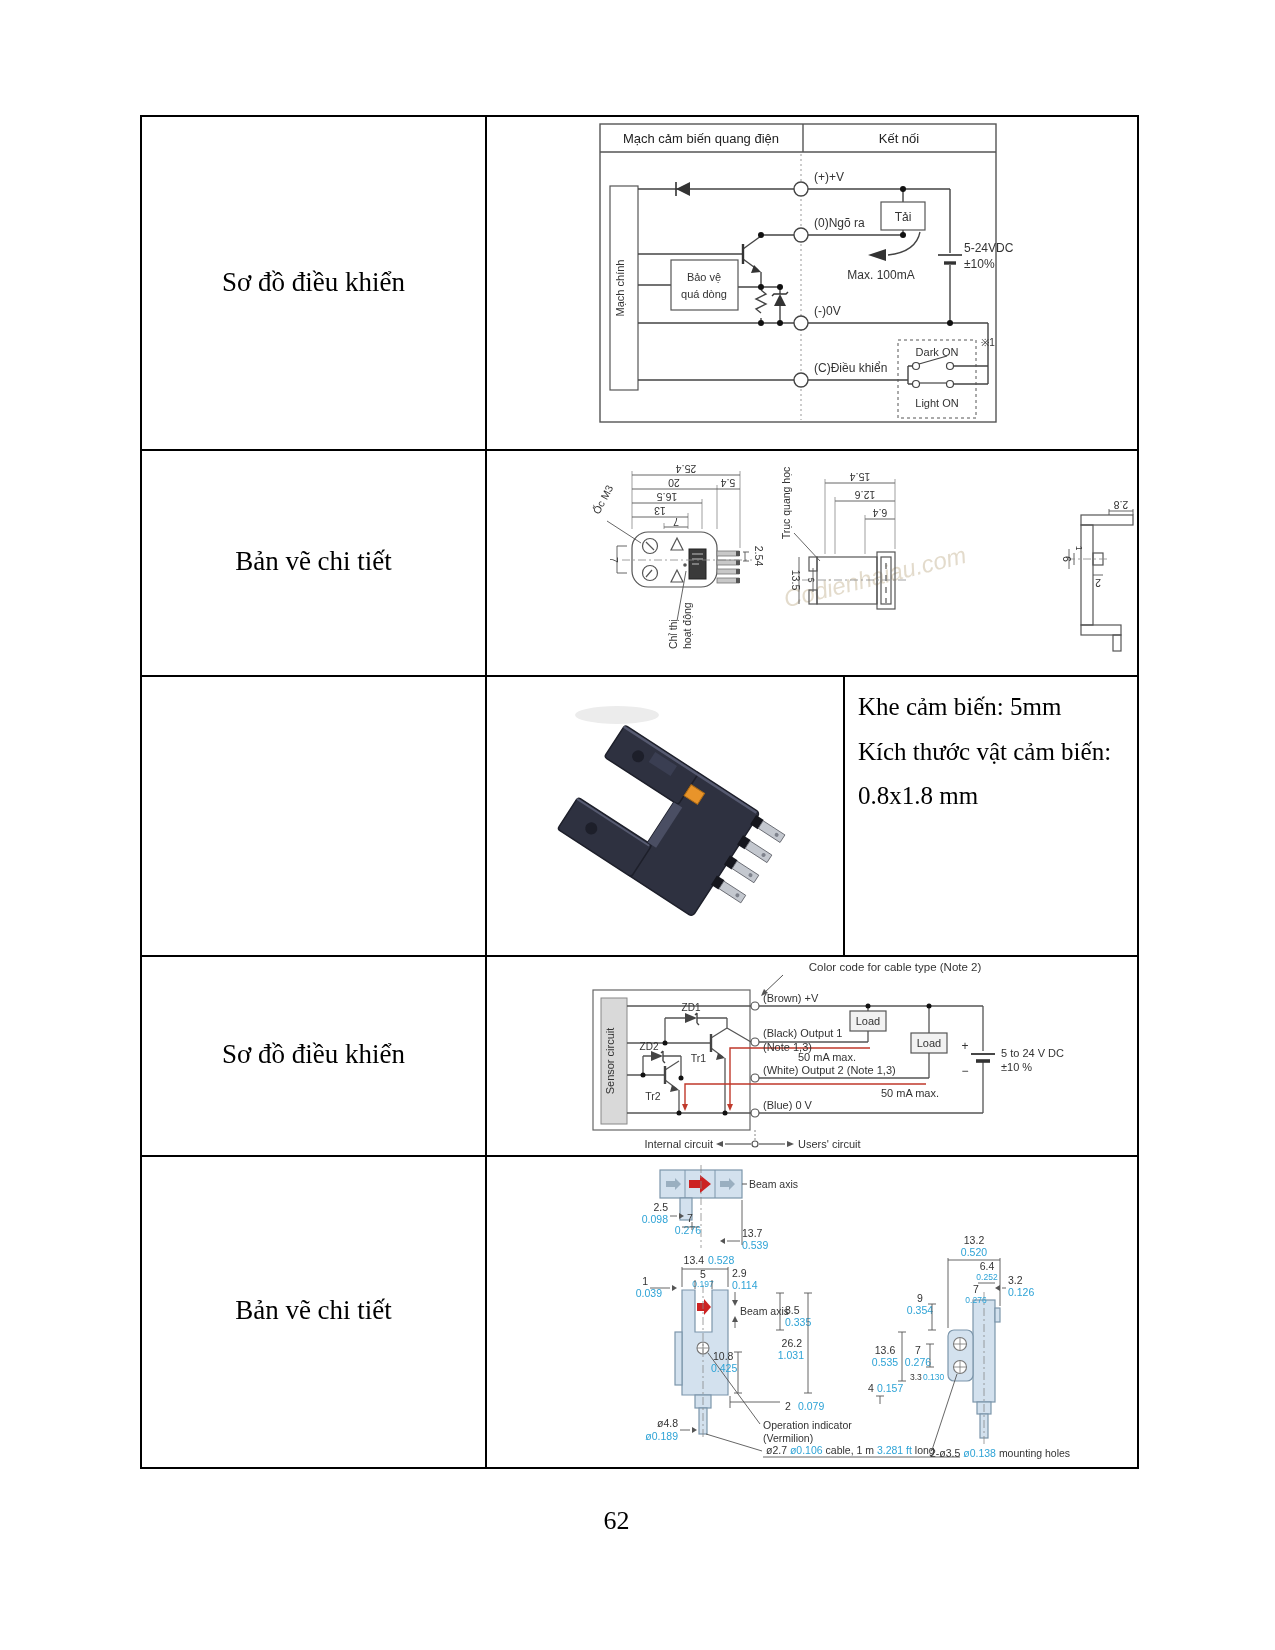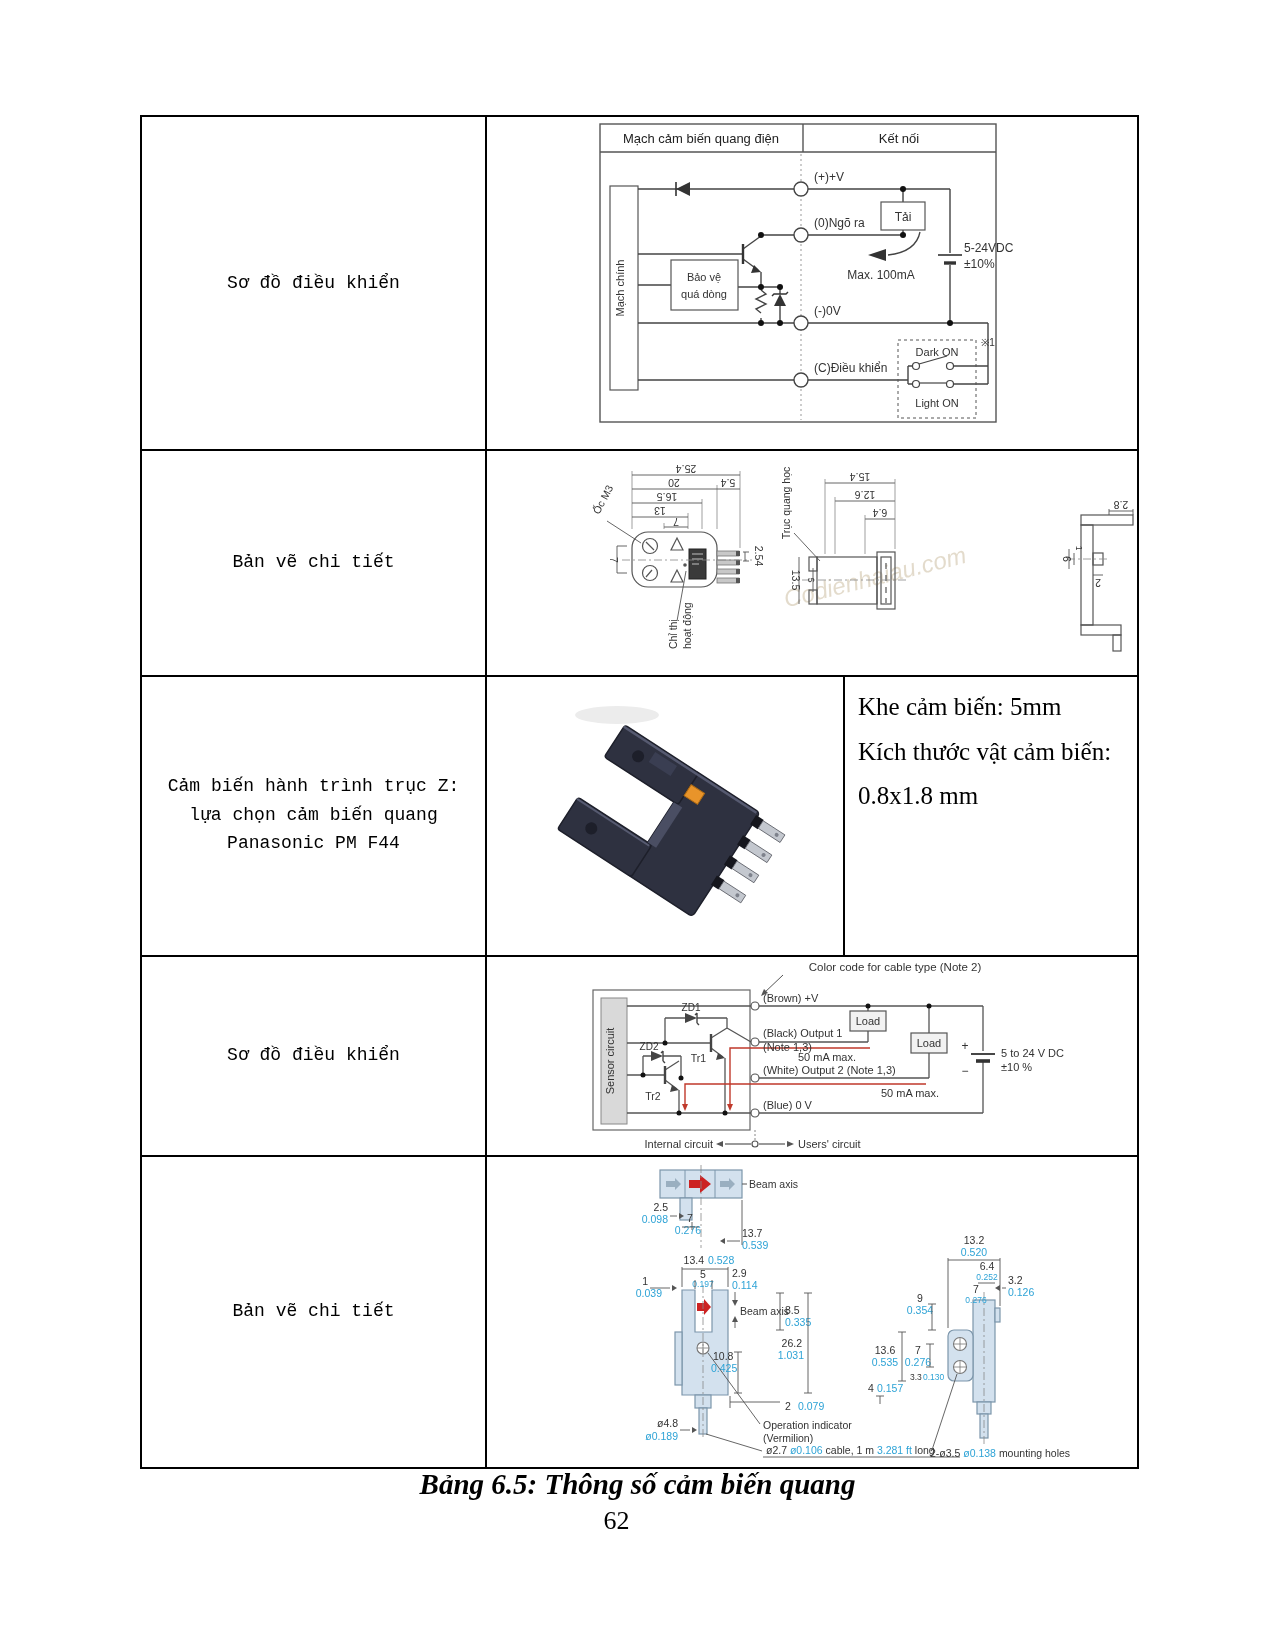--- a/index.html
+++ b/index.html
@@ -4,21 +4,21 @@
 <style>
   html,body{margin:0;padding:0;background:#fff;}
   #page{position:relative;width:1275px;height:1650px;background:#fff;
         font-family:"Liberation Serif",serif;color:#000;overflow:hidden;}
   #tbl{position:absolute;left:140px;top:115px;width:995px;height:1350px;
        border:2px solid #000;box-sizing:content-box;}
   .hline{position:absolute;left:0;width:995px;height:2px;background:#000;}
   .vline{position:absolute;width:2px;background:#000;}
   .cell{position:absolute;box-sizing:border-box;}
   .labelcell{display:flex;align-items:center;justify-content:center;text-align:center;
-             font-size:18px;line-height:1.6;font-family:Liberation Mono, monospace;}
+             font-size:27px;line-height:1.6;}
   .specs{font-size:25px;line-height:1.78;padding:10px 0 0 13px;}
   svg text{font-family:"Liberation Sans",sans-serif;}
   .cap{position:absolute;left:0;width:1275px;text-align:center;
        font-weight:bold;font-style:italic;font-size:29px;}
   .pgnum{position:absolute;left:0;width:1233px;text-align:center;font-size:26px;}
   .mm{fill:#333;font-size:10.5px;}
   .in{fill:#2EA3D6;font-size:10.5px;}
   .sm{font-size:8.5px;}
   .dln{stroke:#555;stroke-width:0.9;fill:none;}
   .body5{fill:#D3E1EE;stroke:#7C96AB;stroke-width:1.2;}
@@ -35,27 +35,20 @@
 
     <div class="hline" style="top:332px"></div>
     <div class="hline" style="top:558px"></div>
     <div class="hline" style="top:838px"></div>
     <div class="hline" style="top:1038px"></div>
     <div class="vline" style="left:343px;top:0;height:1350px"></div>
     <div class="vline" style="left:701px;top:558px;height:280px"></div>
 
     <div class="cell labelcell" style="left:0;top:0;width:343px;height:332px">Sơ đồ điều khiển</div>
     <div class="cell labelcell" style="left:0;top:332px;width:343px;height:226px">Bản vẽ chi tiết</div>
-    <div class="cell labelcell" style="left:0;top:558px;width:343px;height:280px">
-      <div>
-        <div>Cảm biến hành trình trục Z:</div>
-        <div>lựa chọn cảm biến quang</div>
-        <div>Panasonic PM F44</div>
-      </div>
-    </div>
     <div class="cell labelcell" style="left:0;top:838px;width:343px;height:200px">Sơ đồ điều khiển</div>
     <div class="cell labelcell" style="left:0;top:1038px;width:343px;height:312px">Bản vẽ chi tiết</div>
 
     <div class="cell specs" style="left:703px;top:558px;width:292px;height:280px">
       <div>Khe cảm biến: 5mm</div>
       <div>Kích thước vật cảm biến:</div>
       <div>0.8x1.8 mm</div>
     </div>
 
     <svg style="position:absolute;left:456px;top:5px" width="420" height="308" viewBox="0 0 420 308">
@@ -512,15 +505,14 @@
       <text class="mm" x="288" y="232">4</text>
       <text class="in" x="297" y="232">0.157</text>
       <path class="dln" d="M300 236 V244 M296 236 H304"></path>
       <text x="350" y="297" font-size="10.5">
         <tspan class="mm">2-ø3.5 </tspan><tspan class="in">ø0.138 </tspan><tspan class="mm">mounting holes</tspan>
       </text>
       <path class="dln" d="M377 214 L352 290"></path>
     </svg>
   </div>
 
-  <div class="cap" style="top:1468px">Bảng 6.5: Thông số cảm biến quang</div>
   <div class="pgnum" style="top:1506px">62</div>
 </div>
 
 </body></html>

